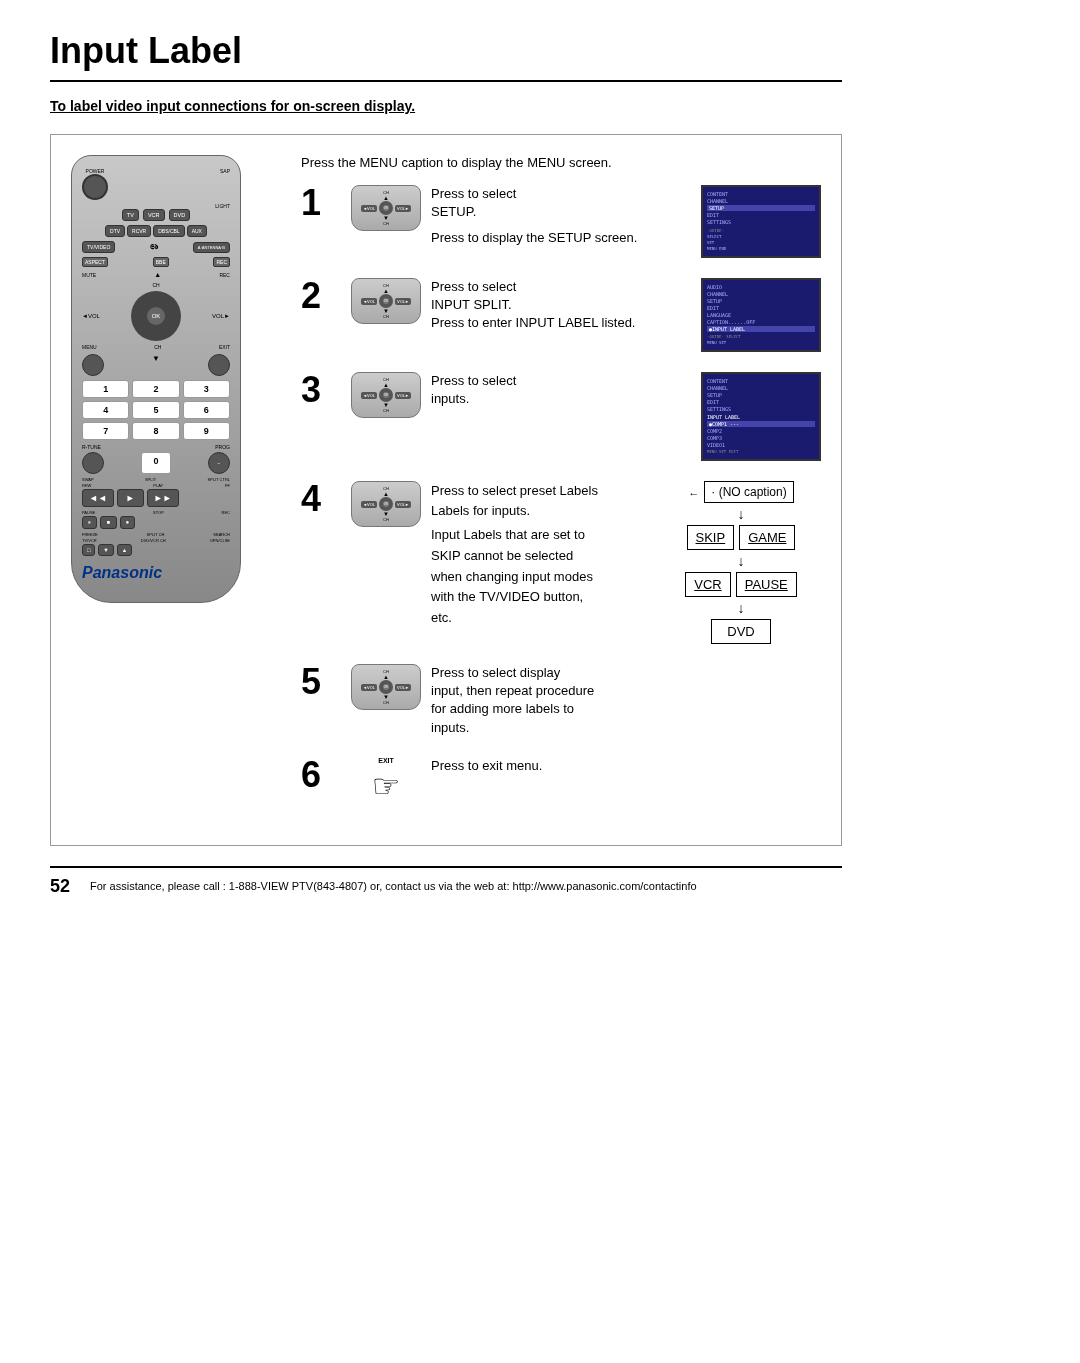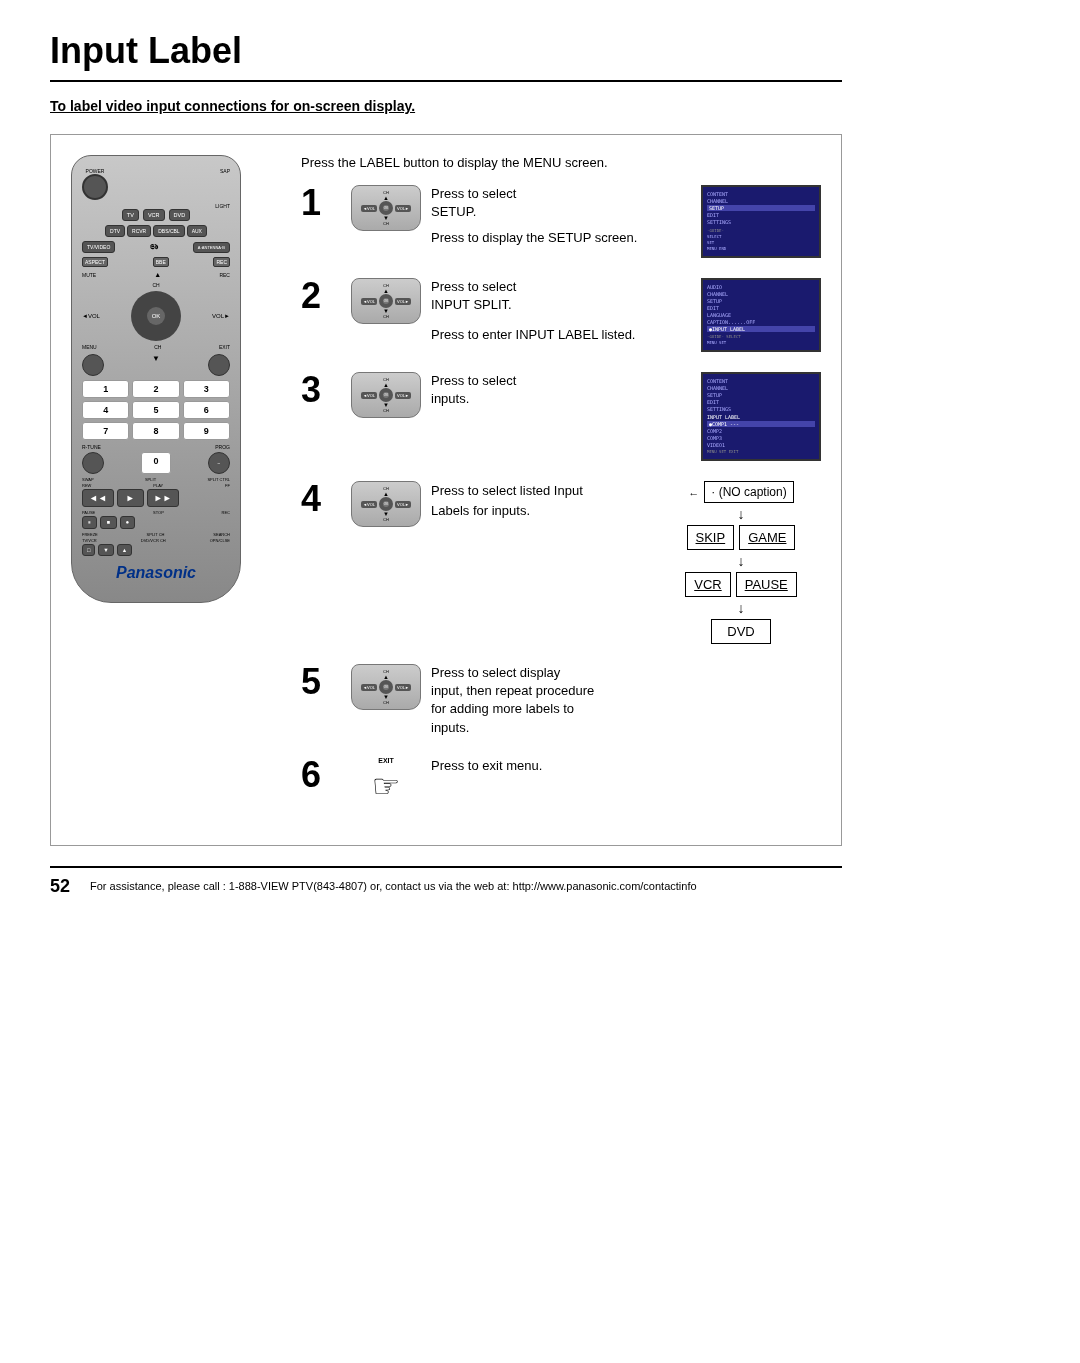--- a/index.html
+++ b/index.html
@@ -144,21 +144,21 @@
       text-align: center;
       padding: 3px 0;
       font-size: 9px;
       font-weight: bold;
     }
 
     .panasonic-logo {
       font-size: 16px;
       font-weight: bold;
       color: #003087;
-      text-align: center;
+      text-align: left;
       margin-top: 8px;
       font-style: italic;
     }
 
     
     .instructions {
       flex: 1;
     }
 
     .menu-note {
@@ -443,21 +443,21 @@
           <div class="remote-btn" style="padding:2px 4px;">▼</div>
           <div class="remote-btn" style="padding:2px 4px;">▲</div>
         </div>
 
         <div class="panasonic-logo">Panasonic</div>
       </div>
     </div>
 
     <div class="instructions">
 
-      <p class="menu-note">Press the LABEL button to display the MENU screen.</p>
+      <p class="menu-note">Press the MENU caption to display the MENU screen.</p>
 
       <div class="step-row">
         <div class="step-number">1</div>
 
         <div style="width:70px; flex-shrink:0;">
           <div class="mini-remote-body">
             <div class="mini-ch-label">CH</div>
             <div style="text-align:center; font-size:6px;">▲</div>
             <div class="mini-remote-row">
               <span class="mini-btn">◄VOL</span>
@@ -508,21 +508,21 @@
             </div>
             <div style="text-align:center; font-size:6px;">▼</div>
             <div class="mini-ch-label">CH</div>
           </div>
         </div>
         <div class="step-instructions-col">
           <div class="step-text">
             <span>Press to select</span><br>
             <span>INPUT SPLIT.</span>
           </div>
-          <div style="margin-top:12px; font-size:13px; line-height:1.4;">
+          <div style="margin-top:0; font-size:13px; line-height:1.4;">
             <span>Press to enter INPUT LABEL listed.</span>
           </div>
         </div>
 
         <div class="screen-img">
           <div style="font-size:5px; color:#aaf;">AUDIO</div>
           <div style="font-size:5px; color:#aaf;">CHANNEL</div>
           <div style="font-size:5px; color:#aaf;">SETUP</div>
           <div style="font-size:5px; color:#aaf;">EDIT</div>
           <div style="font-size:5px; color:#aaf;">LANGUAGE</div>
@@ -585,22 +585,29 @@
               </div>
               <span class="mini-btn">VOL►</span>
             </div>
             <div style="text-align:center; font-size:6px;">▼</div>
             <div class="mini-ch-label">CH</div>
           </div>
         </div>
         <div class="step4-layout" style="flex:1;">
           <div class="step4-text-block">
             <div style="font-size:13px; line-height:1.5; margin-bottom:5px;">
-              <span>Press to select listed Input</span><br>
+              <span>Press to select preset Labels</span><br>
               <span>Labels for inputs.</span>
+            </div>
+            <div style="font-size:13px; line-height:1.6;">
+              <span>Input Labels that are set to</span><br>
+              <span>SKIP cannot be selected</span><br>
+              <span>when changing input modes</span><br>
+              <span>with the TV/VIDEO button,</span><br>
+              <span>etc.</span>
             </div>
           </div>
 
           <div class="preset-labels-block">
 
             <div style="display:flex; align-items:center; gap:5px;">
               <div style="font-size:11px; color:#000;">←</div>
               <div class="preset-box no-caption">· (NO caption)</div>
             </div>
             <div class="arrow-down">↓</div>

